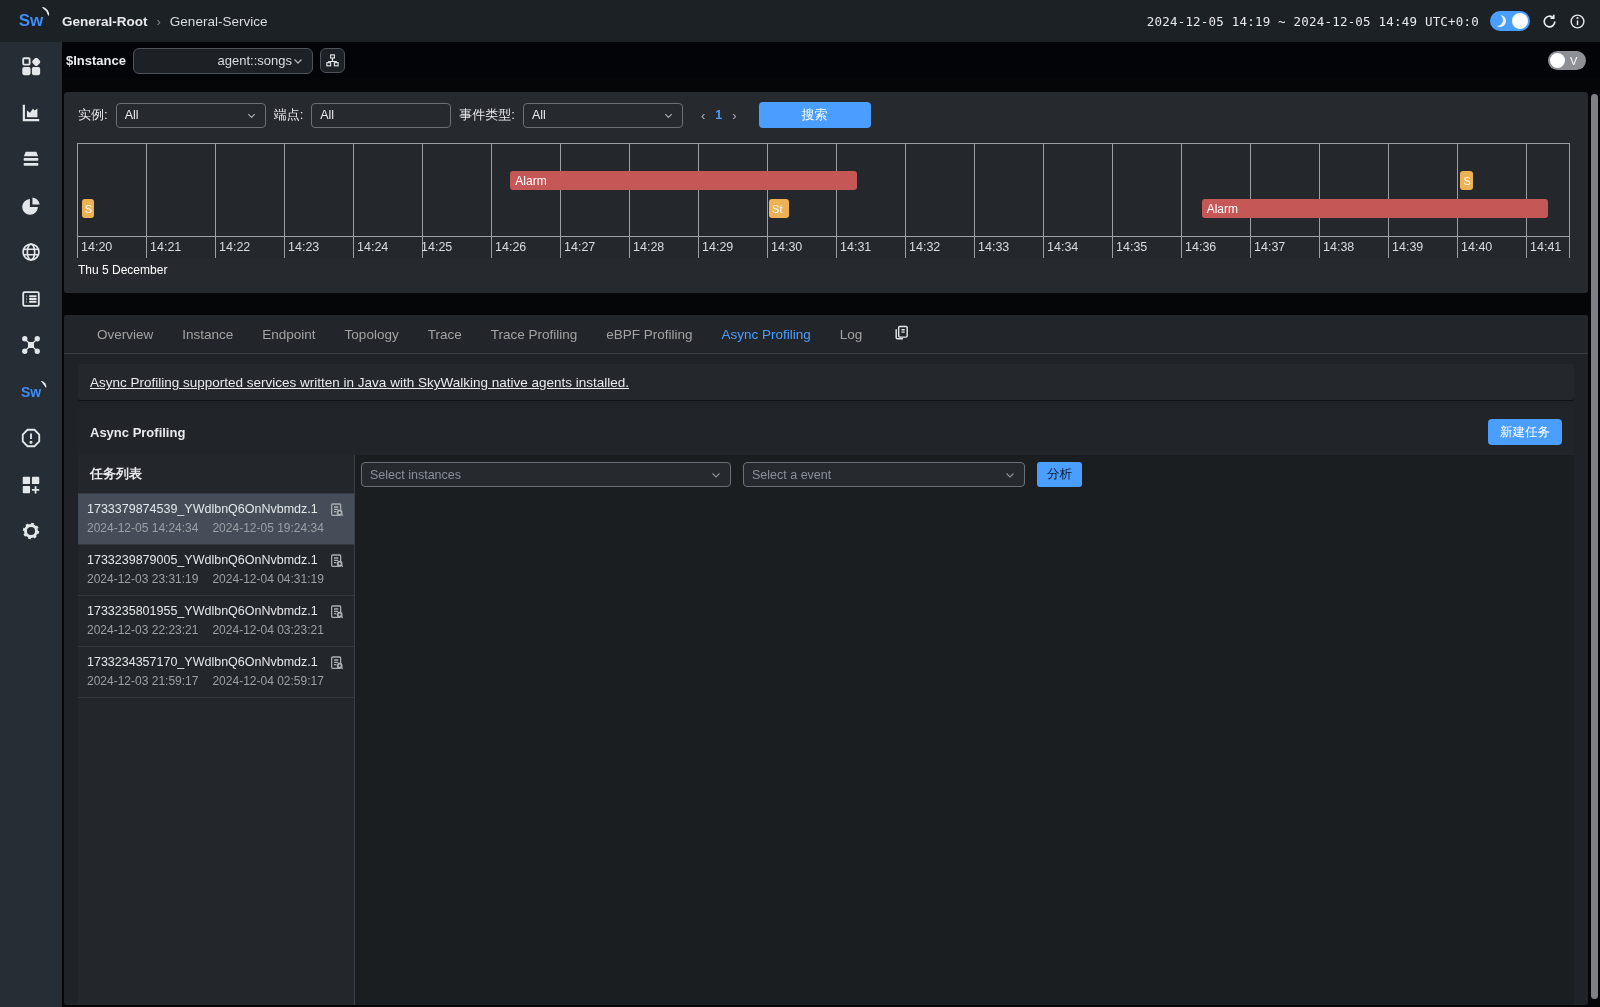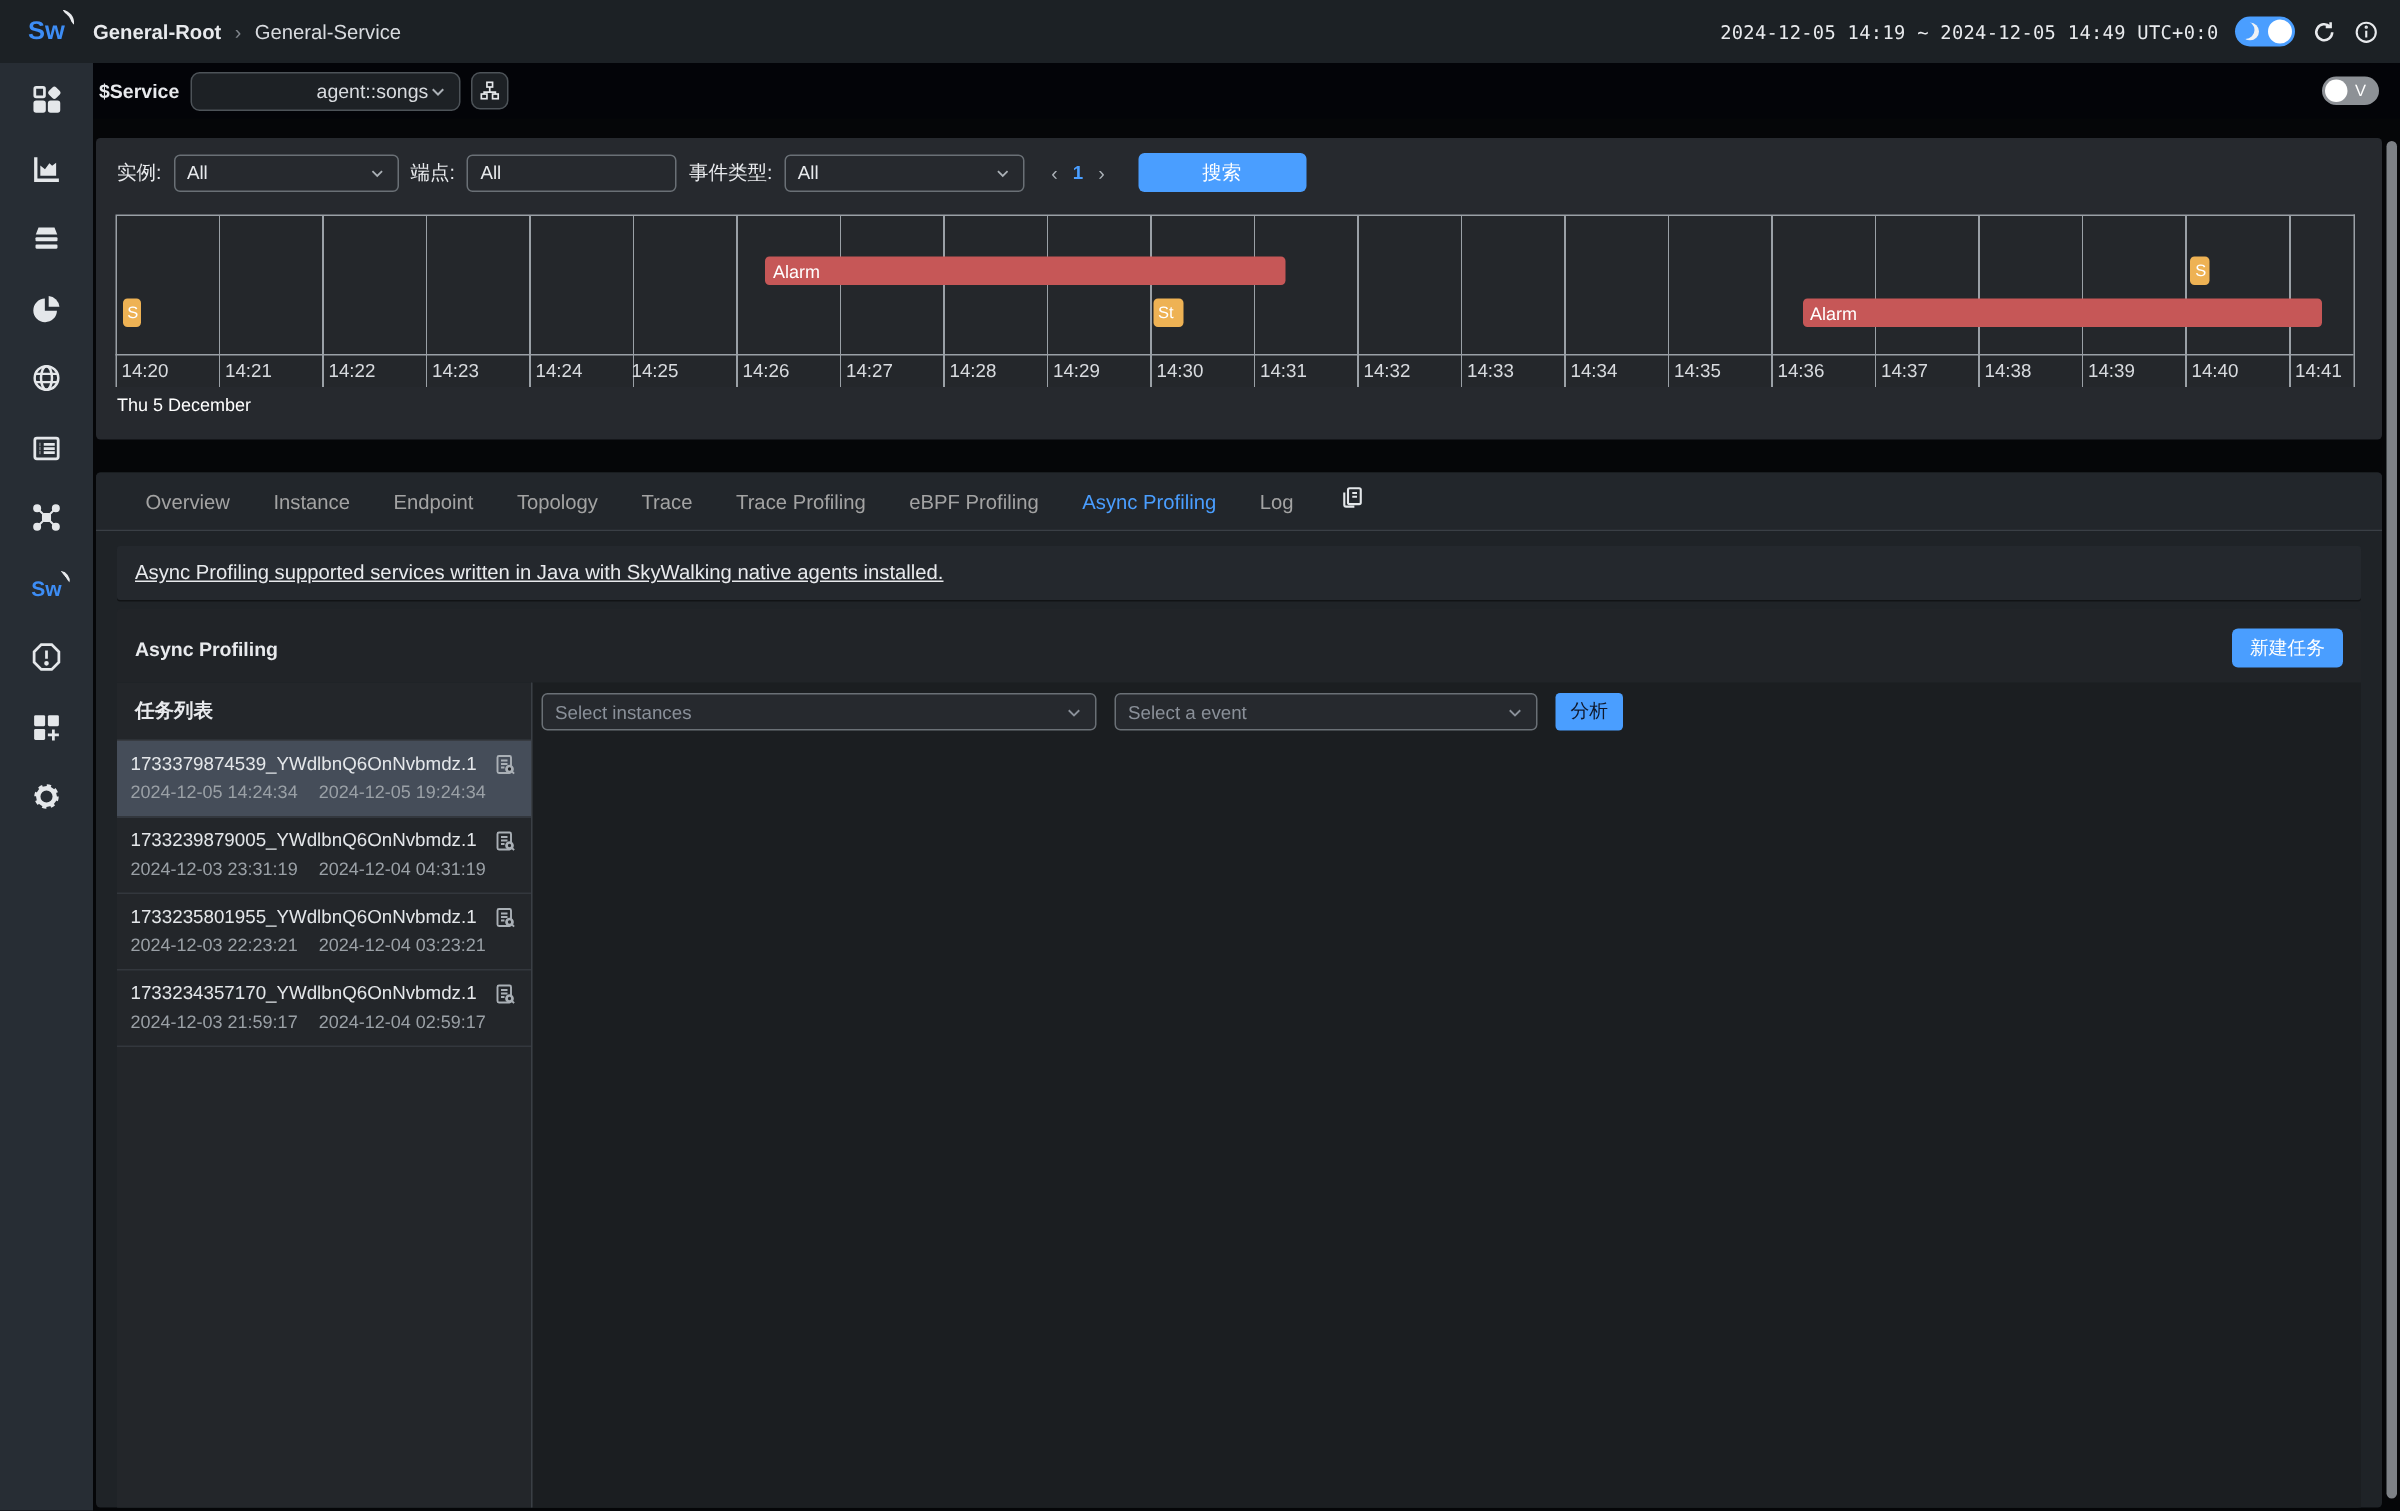--- a/index.html
+++ b/index.html
@@ -208,21 +208,21 @@
     <svg width="22" height="22" viewBox="0 0 24 24" fill="none" stroke="#e4e7ea">
       <circle cx="12" cy="12" r="7.2" stroke-width="3.4" stroke-dasharray="2.8 2.85"></circle>
       <circle cx="12" cy="12" r="6" stroke-width="3.2"></circle>
     </svg>
   </div>
 </div>
 
 <div class="main">
 
   <div class="service-row">
-    <span class="service-label">$Service</span>
+    <span class="service-label">$Instance</span>
     <div class="service-select">
       <span>agent::songs</span>
       <svg width="12" height="12" viewBox="0 0 24 24" fill="none" stroke="#aab0b6" stroke-width="2.6">
           <path d="M5 9l7 7 7-7"></path>
         </svg>
     </div>
     <div class="mini-btn">
       <svg width="15" height="15" viewBox="0 0 24 24" fill="none" stroke="#e4e7ea" stroke-width="1.8">
         <rect x="9" y="3" width="6" height="5"></rect>
           <rect x="3" y="15.5" width="6" height="5"></rect>

